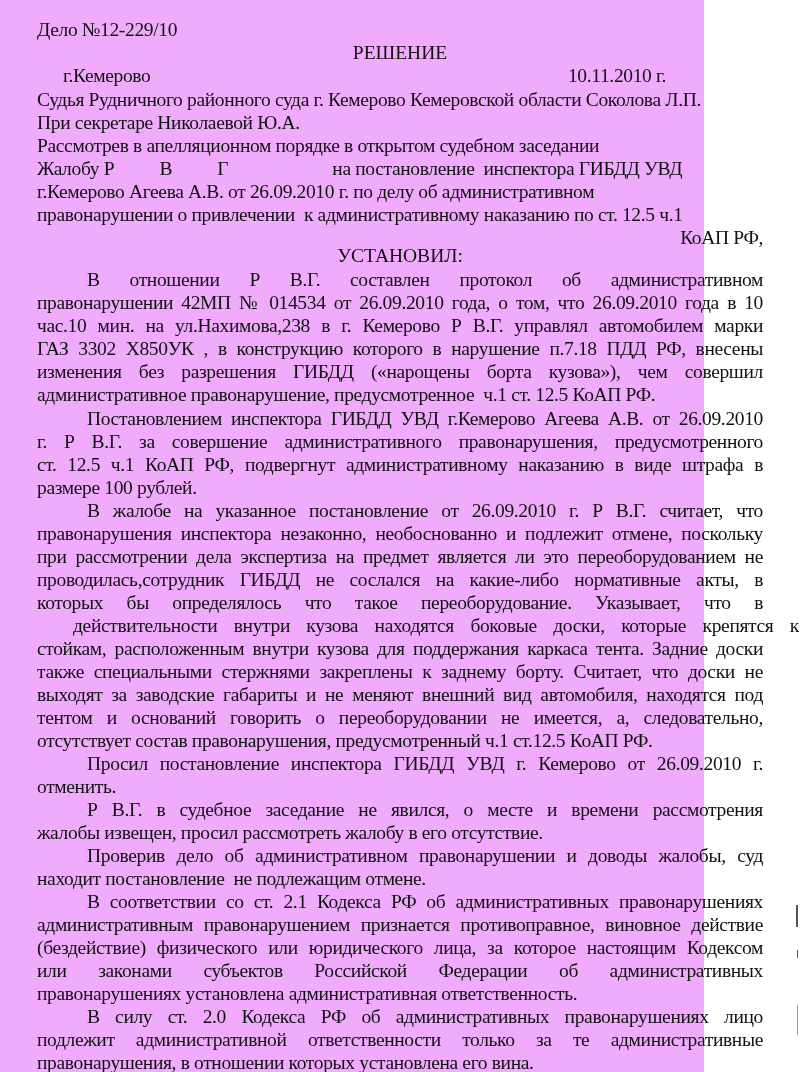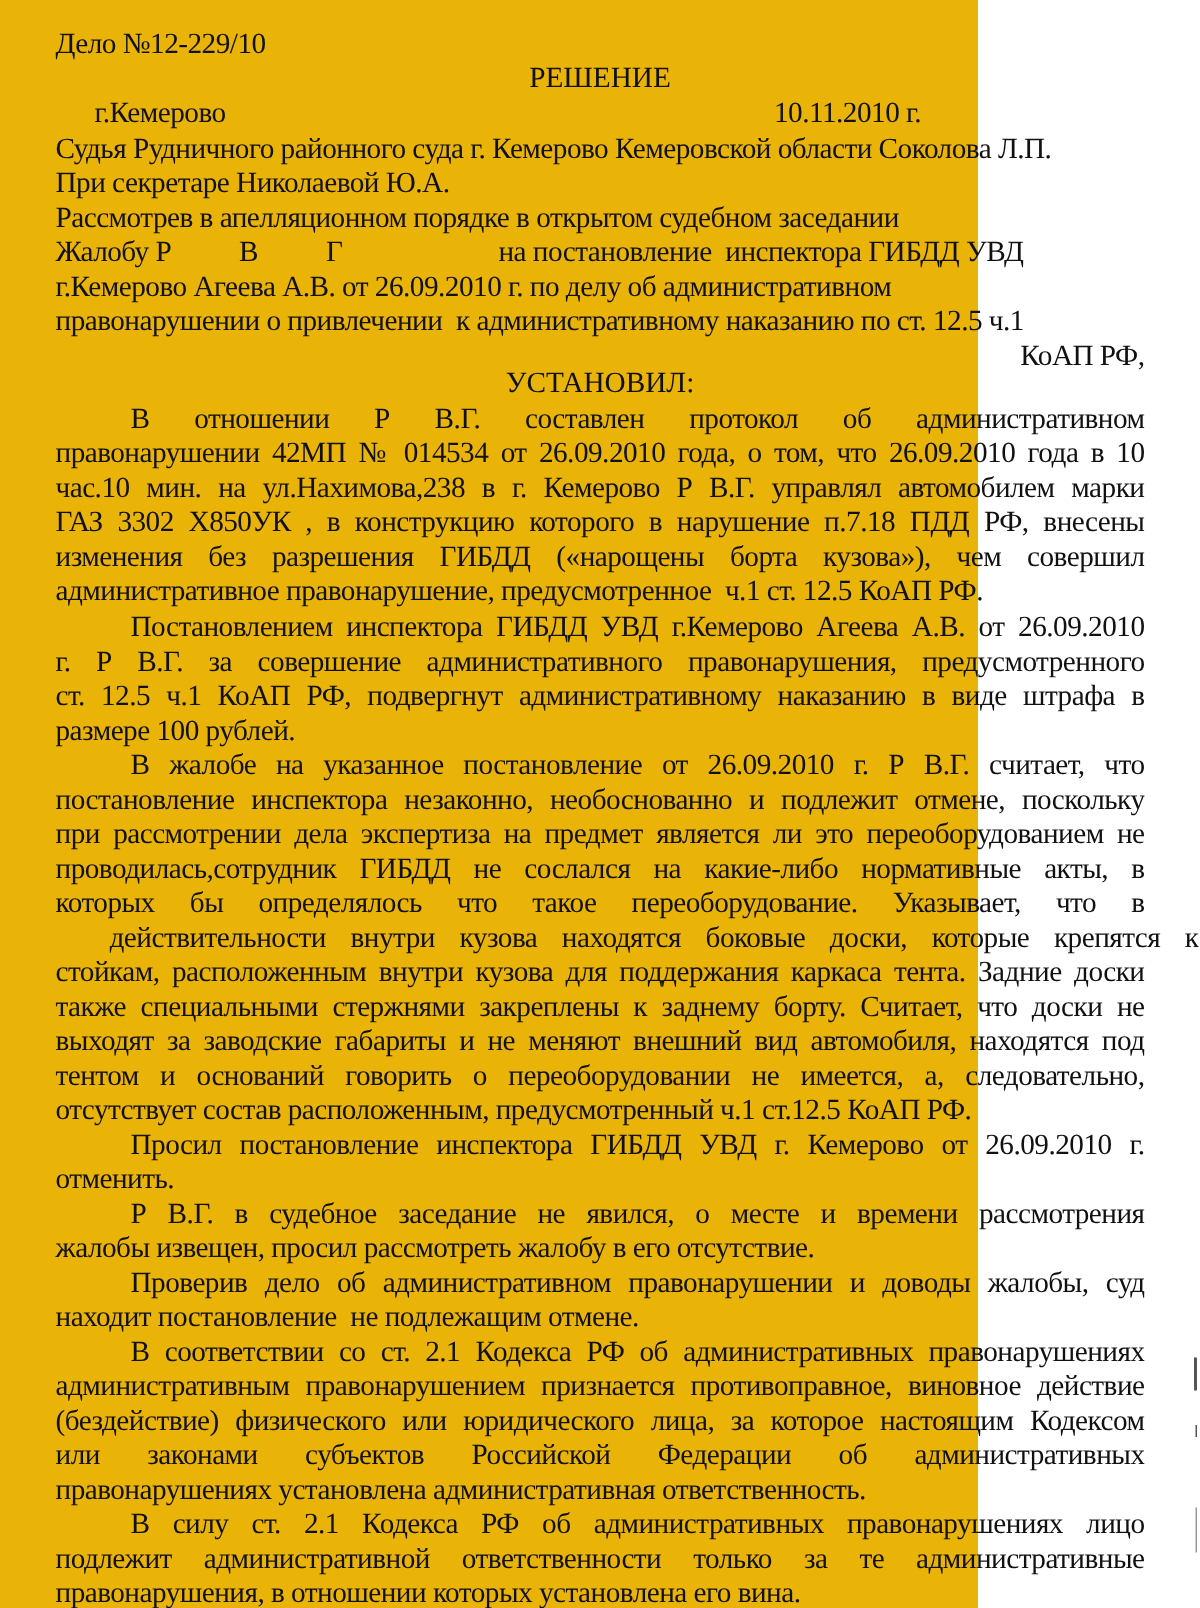--- a/index.html
+++ b/index.html
@@ -1,19 +1,19 @@
 <!DOCTYPE html>
 <html><head>
   <meta charset="utf-8">
   <style>
     html, body { margin: 0; padding: 0; background: #ffffff; }
     body { width: 800px; height: 1072px; position: relative; overflow: hidden; }
     .page {
-      position: absolute; left: 0; top: 0; width: 652px; height: 1072px;
-      background: #eab308; color: #111111;
+      position: absolute; left: 0; top: 0; width: 704px; height: 1072px;
+      background: #f0abfc; color: #111111;
       font-family: "Liberation Serif", "DejaVu Serif", serif;
     }
     .ln {
       position: absolute; left: 37px; width: 726px;
       font-size: 19.5px; line-height: 24px; white-space: nowrap;
       letter-spacing: -0.35px; transform-origin: 0 0;
     }
     .just { text-align: justify; text-align-last: justify; white-space: normal; height: 24px; overflow: hidden; }
     .ind { left: 87px; width: 676px; }
     .center { left: 0; width: 800px; text-align: center; }
@@ -48,42 +48,42 @@
       <div class="ln just" style="top: 291px;">правонарушении 42МП № 014534 от 26.09.2010 года, о том, что 26.09.2010 года в 10</div>
       <div class="ln just" style="top: 314px;">час.10 мин. на ул.Нахимова,238 в г. Кемерово Р       В.Г. управлял автомобилем марки</div>
       <div class="ln just" style="top: 337px;">ГАЗ 3302 Х850УК   , в конструкцию которого в нарушение п.7.18 ПДД РФ, внесены</div>
       <div class="ln just" style="top: 360px;">изменения без разрешения ГИБДД («нарощены борта кузова»), чем совершил</div>
       <div class="ln" style="top: 383px; white-space: pre;">административное правонарушение, предусмотренное  ч.1 ст. 12.5 КоАП РФ.</div>
       <div class="ln ind just" style="top: 407px;">Постановлением инспектора ГИБДД УВД г.Кемерово Агеева А.В. от 26.09.2010</div>
       <div class="ln just" style="top: 430px;">г. Р       В.Г. за совершение административного правонарушения, предусмотренного</div>
       <div class="ln just" style="top: 453px;">ст. 12.5 ч.1 КоАП РФ, подвергнут административному наказанию в виде штрафа в</div>
       <div class="ln" style="top: 476px; white-space: pre;">размере 100 рублей.</div>
       <div class="ln ind just" style="top: 499px;">В жалобе на указанное постановление от 26.09.2010 г. Р       В.Г. считает, что</div>
-      <div class="ln just" style="top: 522px;">постановление инспектора незаконно, необоснованно и подлежит отмене, поскольку</div>
+      <div class="ln just" style="top: 522px;">правонарушения инспектора незаконно, необоснованно и подлежит отмене, поскольку</div>
       <div class="ln just" style="top: 545px;">при рассмотрении дела экспертиза на предмет является ли это переоборудованием не</div>
       <div class="ln just" style="top: 568px;">проводилась,сотрудник ГИБДД не сослался на какие-либо нормативные акты, в</div>
       <div class="ln just" style="top: 591px;">которых бы определялось что такое переоборудование. Указывает, что в</div>
       <div class="ln just" style="top: 614px; margin-left: 36px;">действительности внутри кузова находятся боковые доски, которые крепятся к</div>
       <div class="ln just" style="top: 637px;">стойкам, расположенным внутри кузова для поддержания каркаса тента. Задние доски</div>
       <div class="ln just" style="top: 660px;">также специальными стержнями закреплены к заднему борту. Считает, что доски не</div>
       <div class="ln just" style="top: 683px;">выходят за заводские габариты и не меняют внешний вид автомобиля, находятся под</div>
       <div class="ln just" style="top: 706px;">тентом и оснований говорить о переоборудовании не имеется, а, следовательно,</div>
-      <div class="ln" style="top: 729px; white-space: pre;">отсутствует состав расположенным, предусмотренный ч.1 ст.12.5 КоАП РФ.</div>
+      <div class="ln" style="top: 729px; white-space: pre;">отсутствует состав правонарушения, предусмотренный ч.1 ст.12.5 КоАП РФ.</div>
       <div class="ln ind just" style="top: 752px;">Просил постановление инспектора ГИБДД УВД г. Кемерово от 26.09.2010 г.</div>
       <div class="ln" style="top: 775px; white-space: pre;">отменить.</div>
       <div class="ln ind just" style="top: 798px;">Р       В.Г. в судебное заседание не явился, о месте и времени рассмотрения</div>
       <div class="ln" style="top: 821px; white-space: pre;">жалобы извещен, просил рассмотреть жалобу в его отсутствие.</div>
       <div class="ln ind just" style="top: 844px;">Проверив дело об административном правонарушении и доводы жалобы, суд</div>
       <div class="ln" style="top: 867px; white-space: pre;">находит постановление  не подлежащим отмене.</div>
       <div class="ln ind just" style="top: 890px;">В соответствии со ст. 2.1 Кодекса РФ об административных правонарушениях</div>
       <div class="ln just" style="top: 913px;">административным правонарушением признается противоправное, виновное действие</div>
       <div class="ln just" style="top: 936px;">(бездействие) физического или юридического лица, за которое настоящим Кодексом</div>
       <div class="ln just" style="top: 959px;">или законами субъектов Российской Федерации об административных</div>
       <div class="ln" style="top: 982px; white-space: pre;">правонарушениях установлена административная ответственность.</div>
-      <div class="ln ind just" style="top: 1005px;">В силу ст. 2.1  Кодекса РФ об административных правонарушениях лицо</div>
+      <div class="ln ind just" style="top: 1005px;">В силу ст. 2.0  Кодекса РФ об административных правонарушениях лицо</div>
       <div class="ln just" style="top: 1028px;">подлежит административной ответственности только за те административные</div>
       <div class="ln" style="top: 1051px; white-space: pre;">правонарушения, в отношении которых установлена его вина.</div>
     </div>
 
   <div class="mark" style="left:796px; top:905px; height:22px;"></div>
   <div class="mark" style="left:797px; top:950px; height:8px; width:1px;"></div>
   <div class="mark" style="left:797px; top:1005px; height:30px; width:1px; background:#999;"></div>
 </div>
 
 </body></html>

